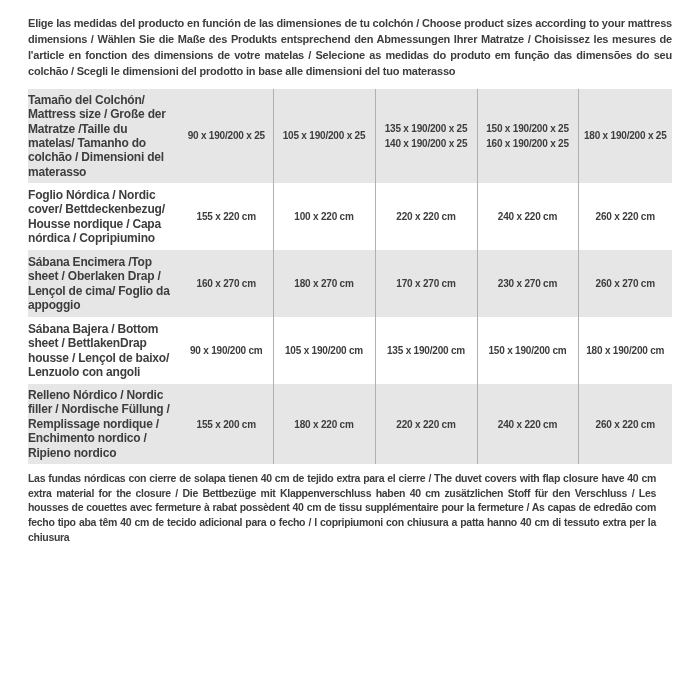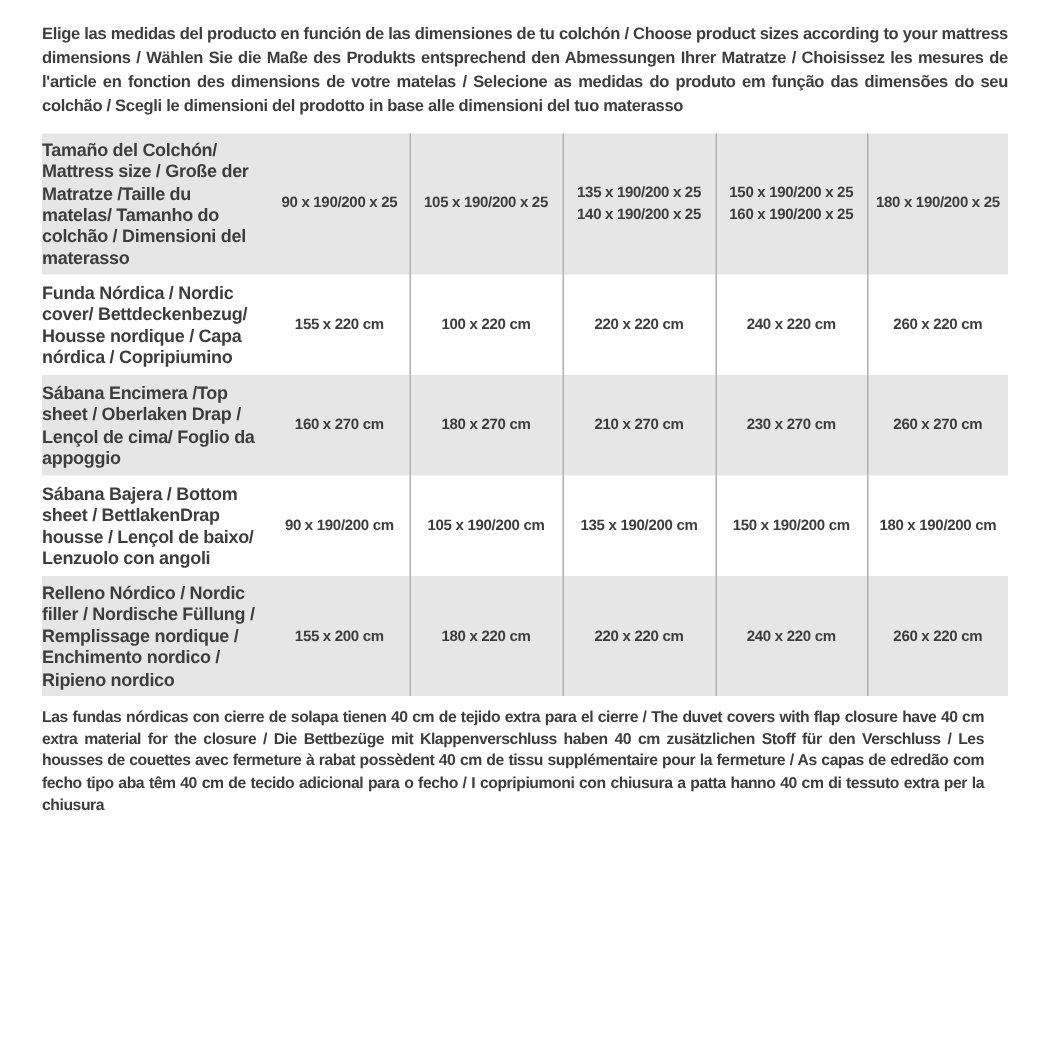--- a/index.html
+++ b/index.html
@@ -88,32 +88,32 @@
     <tbody>
         <tr class="row shaded">
           <td class="label-cell">Tamaño del Colchón/ Mattress size / Große der Matratze /Taille du matelas/ Tamanho do colchão / Dimensioni del materasso</td>
           <td class="value-cell">90 x 190/200 x 25</td>
           <td class="value-cell">105 x 190/200 x 25</td>
           <td class="value-cell">135 x 190/200 x 25<br>140 x 190/200 x 25</td>
           <td class="value-cell">150 x 190/200 x 25<br>160 x 190/200 x 25</td>
           <td class="value-cell">180 x 190/200 x 25</td>
         </tr>
         <tr class="row">
-          <td class="label-cell">Funda Nórdica /  Nordic cover/ Bettdeckenbezug/ Housse nordique  / Capa nórdica / Copripiumino</td>
+          <td class="label-cell">Foglio Nórdica /  Nordic cover/ Bettdeckenbezug/ Housse nordique  / Capa nórdica / Copripiumino</td>
           <td class="value-cell">155 x 220 cm</td>
           <td class="value-cell">100 x 220 cm</td>
           <td class="value-cell">220 x 220 cm</td>
           <td class="value-cell">240 x 220 cm</td>
           <td class="value-cell">260 x 220 cm</td>
         </tr>
         <tr class="row shaded">
           <td class="label-cell">Sábana Encimera /Top sheet / Oberlaken Drap / Lençol de cima/ Foglio da appoggio</td>
           <td class="value-cell">160 x 270 cm</td>
           <td class="value-cell">180 x 270 cm</td>
-          <td class="value-cell">210 x 270 cm</td>
+          <td class="value-cell">170 x 270 cm</td>
           <td class="value-cell">230 x 270 cm</td>
           <td class="value-cell">260 x 270 cm</td>
         </tr>
         <tr class="row">
           <td class="label-cell">Sábana Bajera / Bottom sheet / BettlakenDrap housse / Lençol de baixo/ Lenzuolo con angoli</td>
           <td class="value-cell">90 x 190/200 cm</td>
           <td class="value-cell">105 x 190/200 cm</td>
           <td class="value-cell">135 x 190/200 cm</td>
           <td class="value-cell">150 x 190/200 cm</td>
           <td class="value-cell">180 x 190/200 cm</td>

